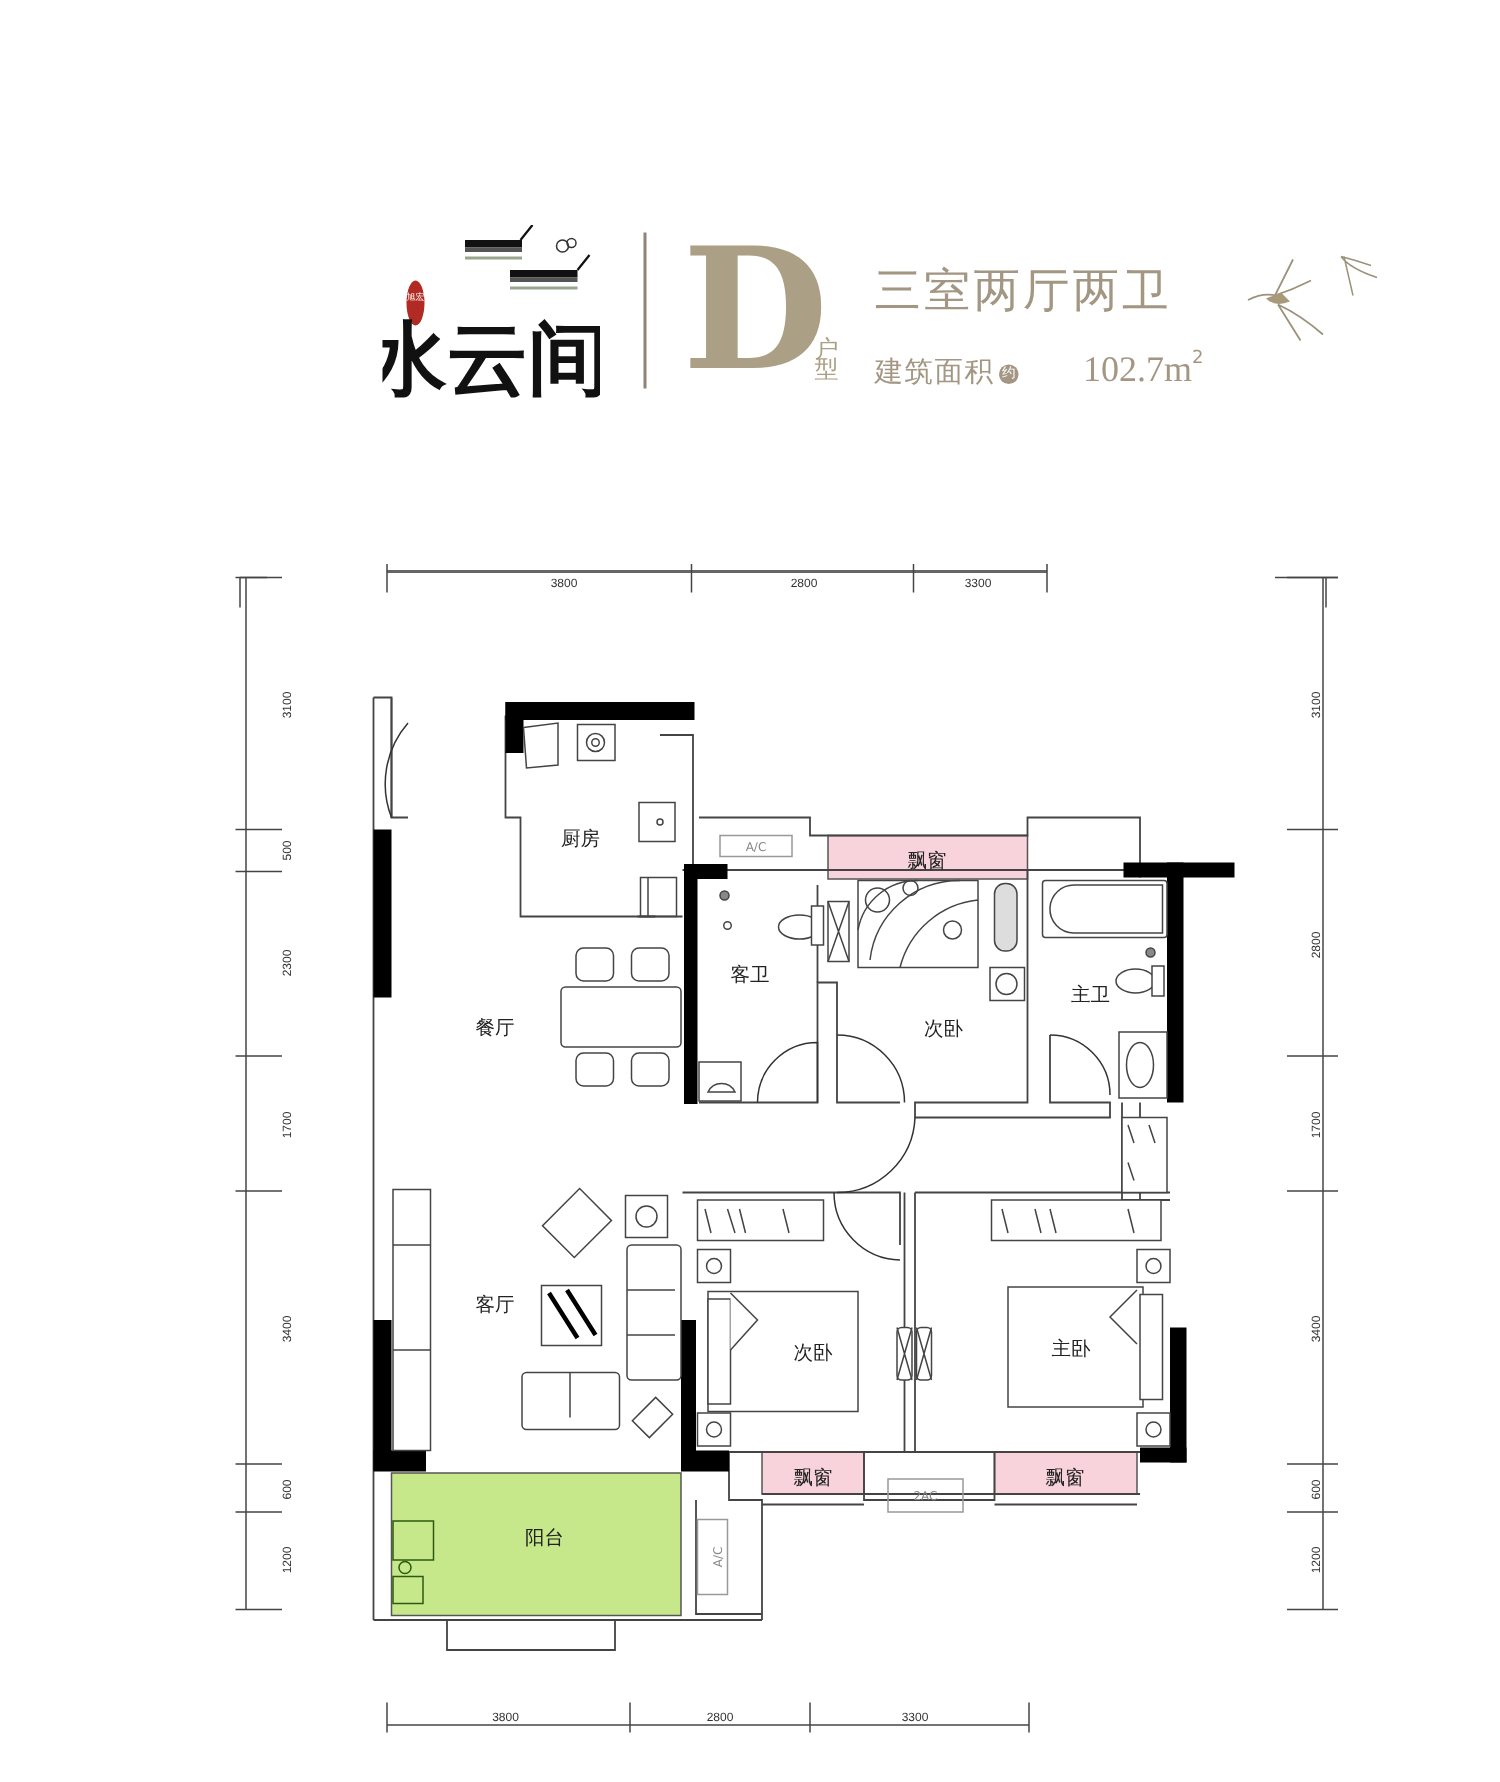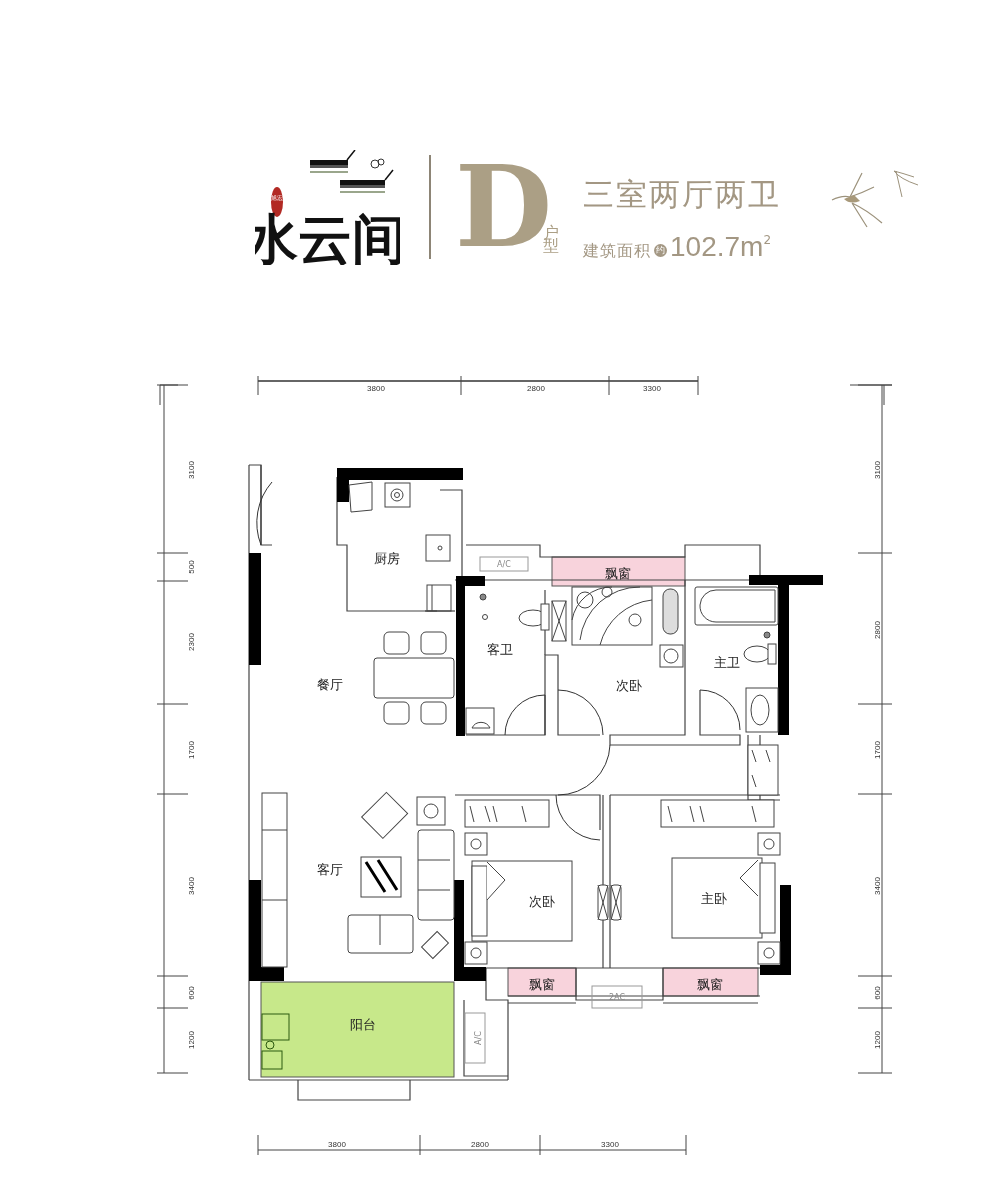--- a/index.html
+++ b/index.html
@@ -5,23 +5,23 @@
   html,body{margin:0;padding:0;background:#ffffff;}
   body{width:1000px;height:1188px;position:relative;overflow:hidden;font-family:"DejaVu Sans",sans-serif;}
   .abs{position:absolute;}
   
   .brand-logo{left:255px;top:150px;width:145px;height:115px;}
   .brand-divider{left:429px;top:155px;width:2px;height:104px;background:#8d8576;}
   .type-letter{left:455px;top:155px;font-family:"DejaVu Serif",serif;font-weight:bold;font-size:112px;line-height:104px;color:#ab9f85;}
   .type-label{left:543px;top:226px;font-size:16px;line-height:13px;color:#ab9f85;width:14px;}
   .layout-title{left:583px;top:176px;font-size:31px;letter-spacing:2px;color:#a39783;line-height:36px;}
   .area-row{left:583px;top:231px;color:#a39783;white-space:nowrap;}
-  .area-label{font-size:16px;letter-spacing:1px;}
+  .area-label{font-size:19px;letter-spacing:1px;}
   .approx-badge{display:inline-block;width:13px;height:13px;border-radius:50%;background:#a39783;color:#fff;font-size:9px;line-height:13px;text-align:center;vertical-align:3px;margin:0 3px;}
-  .area-value{font-family:Liberation Sans, sans-serif;font-size:28px;}
+  .area-value{font-family:Liberation Serif, serif;font-size:24px;margin-left:40px;}
   .area-unit-sup{font-size:12px;vertical-align:12px;}
   .swallows{left:822px;top:155px;width:100px;height:75px;}
   
   .plan{left:0;top:0;width:1000px;height:1188px;}
   .dim-text{font-family:"Liberation Sans",sans-serif;font-size:8px;fill:#333;}
   .room-label{font-size:13px;fill:#222;}
   .bay-label{font-size:13px;fill:#222;}
 </style>
 </head>
 <body>

